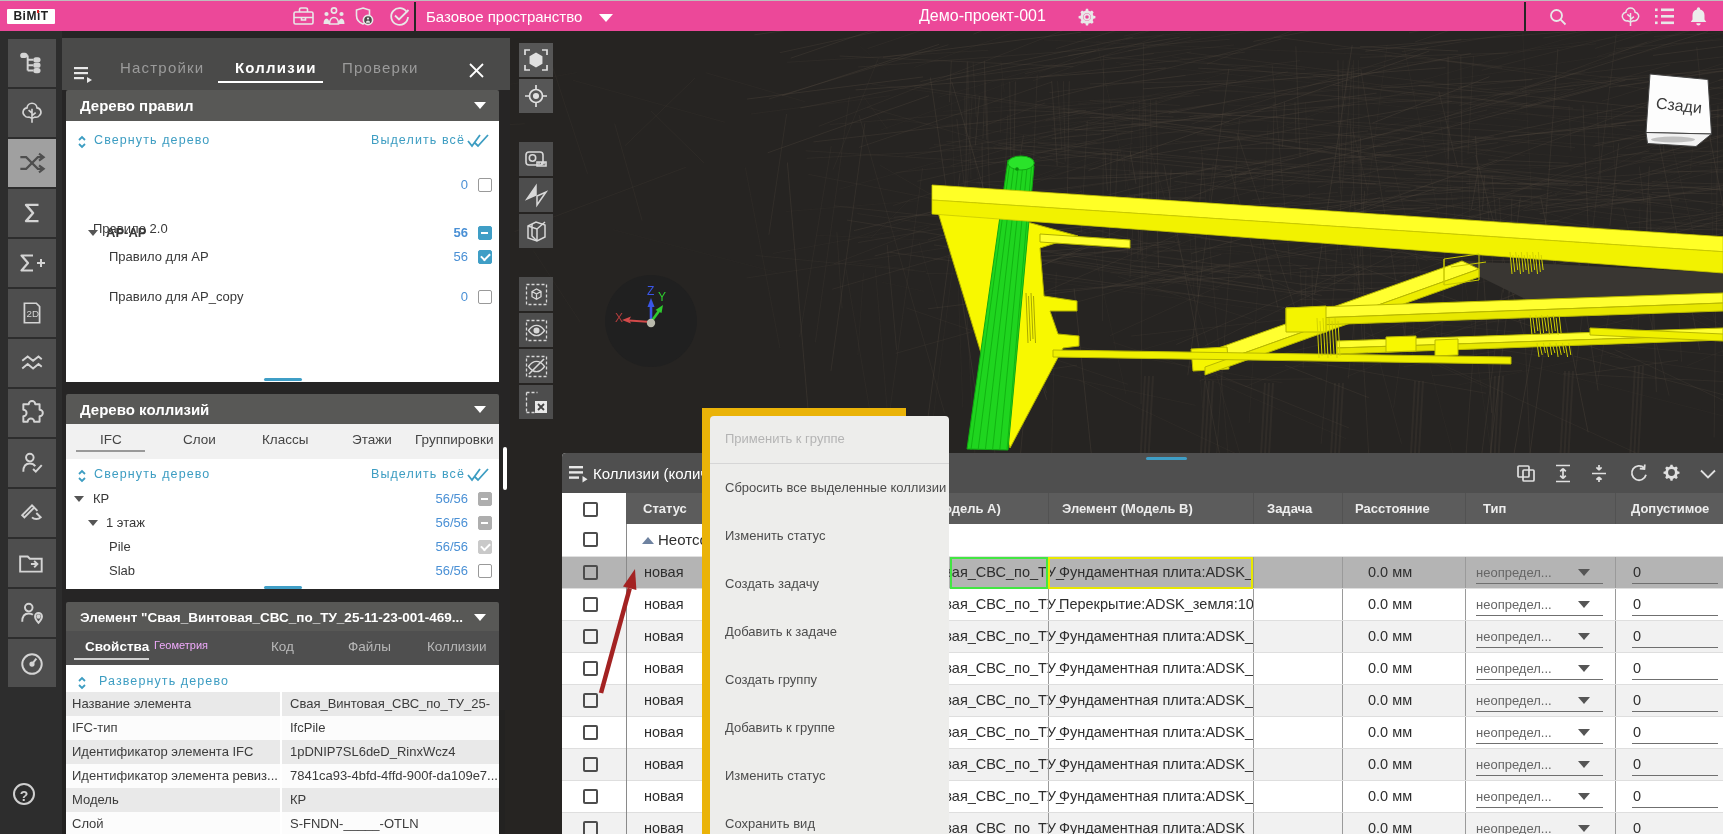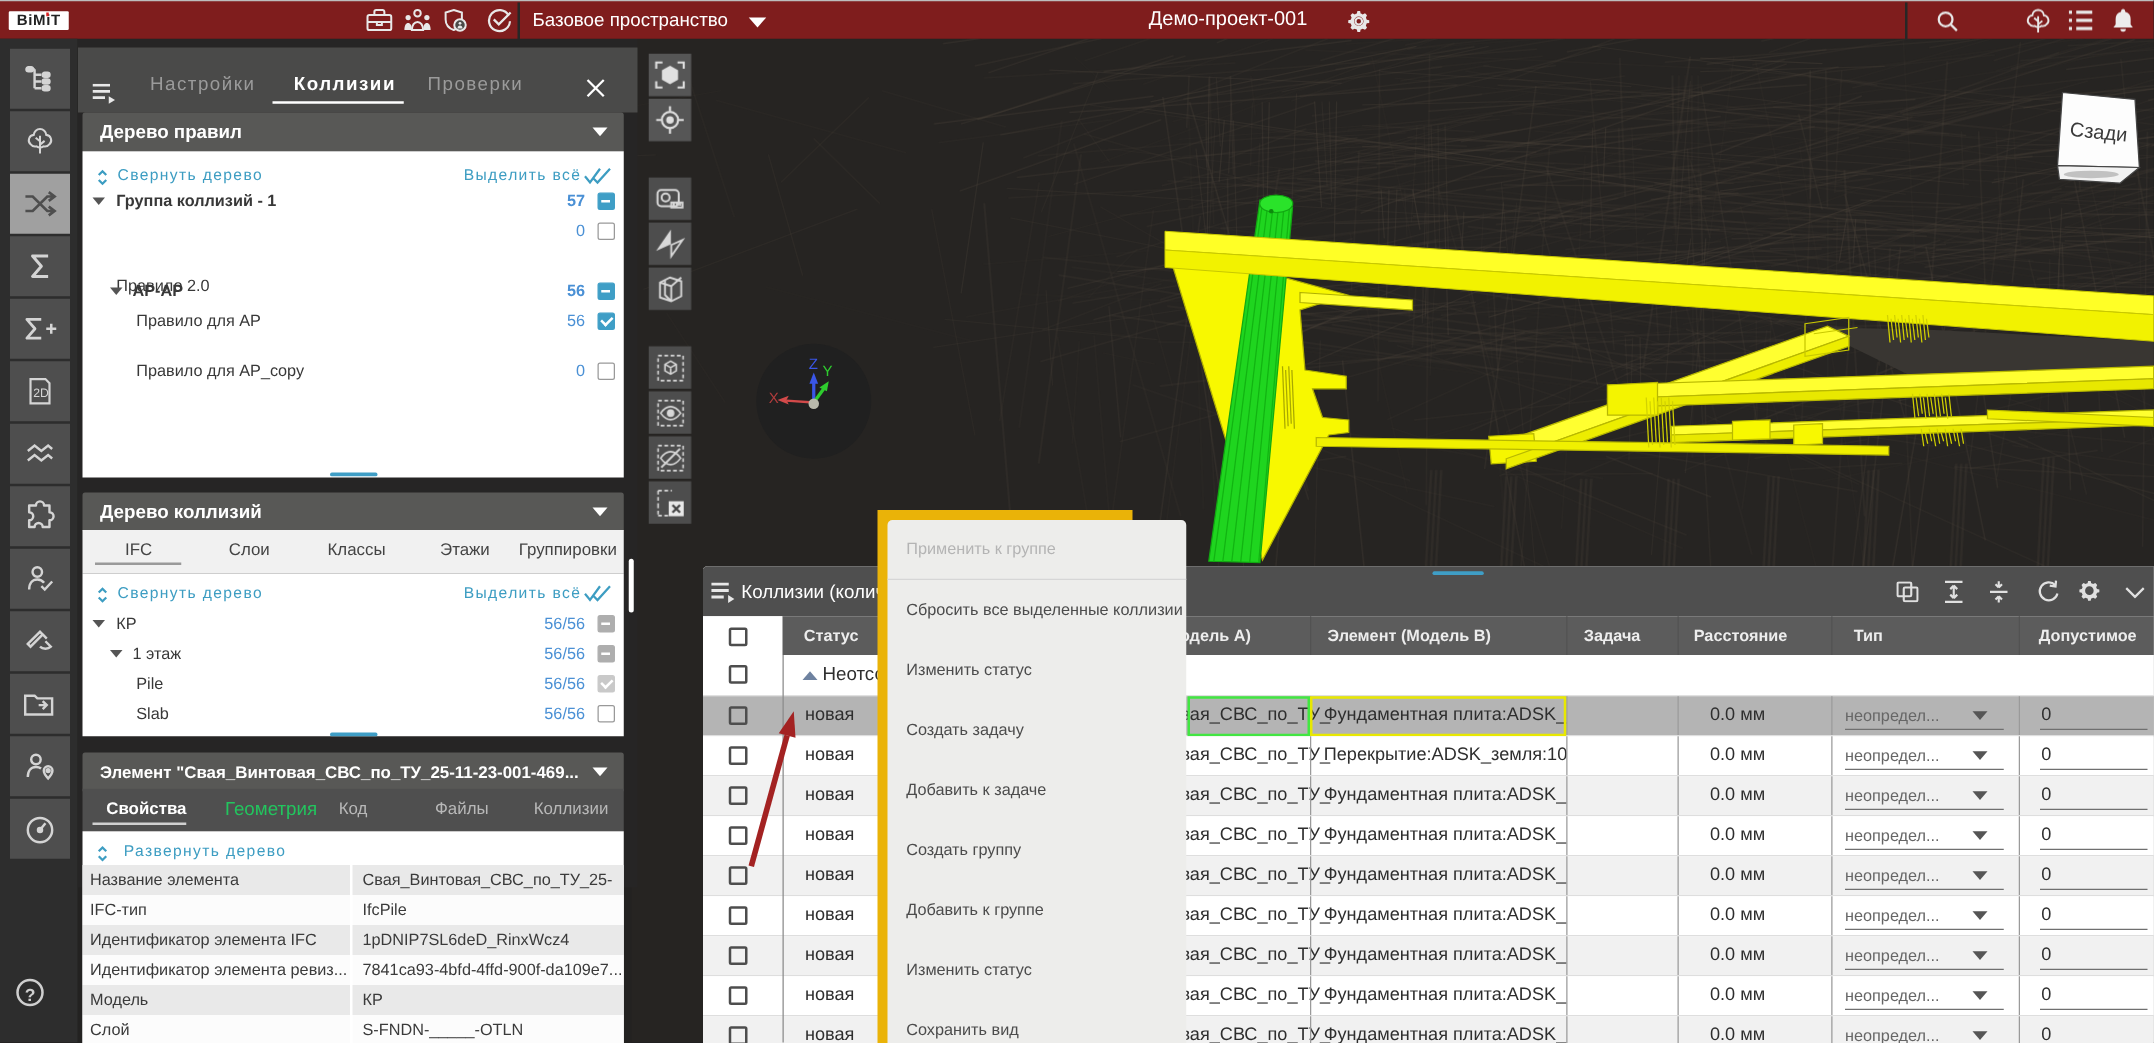--- a/index.html
+++ b/index.html
@@ -1,21 +1,21 @@
 <!DOCTYPE html>
 <html><head>
 <meta charset="utf-8">
 <style>
 * { margin:0; padding:0; box-sizing:border-box; }
 html,body { width:1723px; height:834px; overflow:hidden; background:#232221;
   font-family:"Liberation Sans", sans-serif; }
 .abs { position:absolute; }
 #stage { position:relative; width:1723px; height:834px; background:#232221; }
 
-#topbar { left:0; top:0; width:1723px; height:31px; background:#7f1d1d; border-top:1px solid #bdbdbd; }
+#topbar { left:0; top:0; width:1723px; height:31px; background:#ec4899; border-top:1px solid #bdbdbd; }
 #logo { left:7px; top:8px; width:48px; height:15px; background:#fff; border-radius:1px;
   font-weight:bold; font-size:12px; color:#222; text-align:center; line-height:15px; letter-spacing:0.5px; }
 .tbtext { color:#fff; font-size:15px; }
 .vdiv { width:2px; background:#272726; top:1px; height:30px; }
 
 #rail { left:0; top:31px; width:62px; height:803px; background:#2d2d2d; }
 .tile { position:absolute; left:8px; width:48px; height:48px; background:#4e4e4e; }
 .tile svg { position:absolute; left:50%; top:50%; transform:translate(-50%,-50%); }
 
 #dock { left:62px; top:31px; width:448px; height:679px; background:#262525; }
@@ -1027,26 +1027,20 @@
       <div class="linkrow" style="top:12px;">
         <svg class="updown" viewBox="0 0 10 14" fill="none" stroke="#3d9dc2" stroke-width="1.8">
             <path d="M2,5 l3,-3 l3,3 M2,9 l3,3 l3,-3"></path>
           </svg>
         <span style="position:absolute; left:28px;">Свернуть дерево</span>
         <span style="position:absolute; right:34px;">Выделить всё</span>
         <svg style="position:absolute; right:10px; top:0px;" width="22" height="16" viewBox="0 0 22 16" fill="none" stroke="#3d9dc2" stroke-width="1.8">
             <path d="M1,8 l4,5 L13,2 M8,10 l3,3 L21,2"></path>
           </svg>
       </div>
-      <div class="trow" style="top:28px; font-weight:bold;">
-          <span class="tarr" style="left:8px;"></span>
-          <span style="position:absolute;left:27px;">Группа коллизий - 1</span>
-          <span class="cnt">57</span>
-          <span class="cb ind"></span>
-        </div>
       <div class="trow" style="top:52px;">
           <span style="position:absolute;left:27px;margin-top:44px;">Правило 2.0</span>
           <span class="cnt">0</span>
           <span class="cb"></span>
         </div>
       <div class="trow" style="top:100px; font-weight:bold;">
           <span class="tarr" style="left:22px;"></span>
           <span style="position:absolute;left:40px;">АР-АР</span>
           <span class="cnt">56</span>
           <span class="cb ind"></span>
@@ -1107,21 +1101,21 @@
           <span class="cb"></span>
         </div>
       <div class="abs" style="left:198px; top:127px; width:38px; height:3px; background:#3f9ec6; border-radius:2px;"></div>
     </div>
     <div class="abs" style="left:441px; top:416px; width:4px; height:43px; background:#fff; border-radius:2px;"></div>
 
     <div class="abs sechdr" style="top:571px; font-size:13.5px;">Элемент "Свая_Винтовая_СВС_по_ТУ_25-11-23-001-469...<span class="carat"></span></div>
     <div class="abs" style="left:4px; top:600px; width:433px; height:34px; background:#4f4f4f;">
       <div class="abs" style="left:19px; top:8px; font-size:13.5px; color:#fff; font-weight:bold;">Свойства</div>
       <div class="abs" style="left:8px; top:27px; width:75px; height:2px; background:#d0d0d0;"></div>
-      <div class="abs" style="left:114px; top:8px; font-size:15px; color:#22c55e;">Геометрия</div>
+      <div class="abs" style="left:88px; top:8px; font-size:11px; color:#f0abfc;">Геометрия</div>
       <div class="abs" style="left:205px; top:8px; font-size:13.5px; color:#b8b8b8;">Код</div>
       <div class="abs" style="left:282px; top:8px; font-size:13.5px; color:#b8b8b8;">Файлы</div>
       <div class="abs" style="left:361px; top:8px; font-size:13.5px; color:#b8b8b8;">Коллизии</div>
     </div>
     <div class="abs white" style="left:4px; top:634px; width:433px; height:200px;">
       <div class="linkrow" style="top:9px;">
         <svg class="updown" viewBox="0 0 10 14" fill="none" stroke="#3d9dc2" stroke-width="1.8">
             <path d="M2,5 l3,-3 l3,3 M2,9 l3,3 l3,-3"></path>
           </svg>
         <span style="position:absolute; left:33px;">Развернуть дерево</span>

